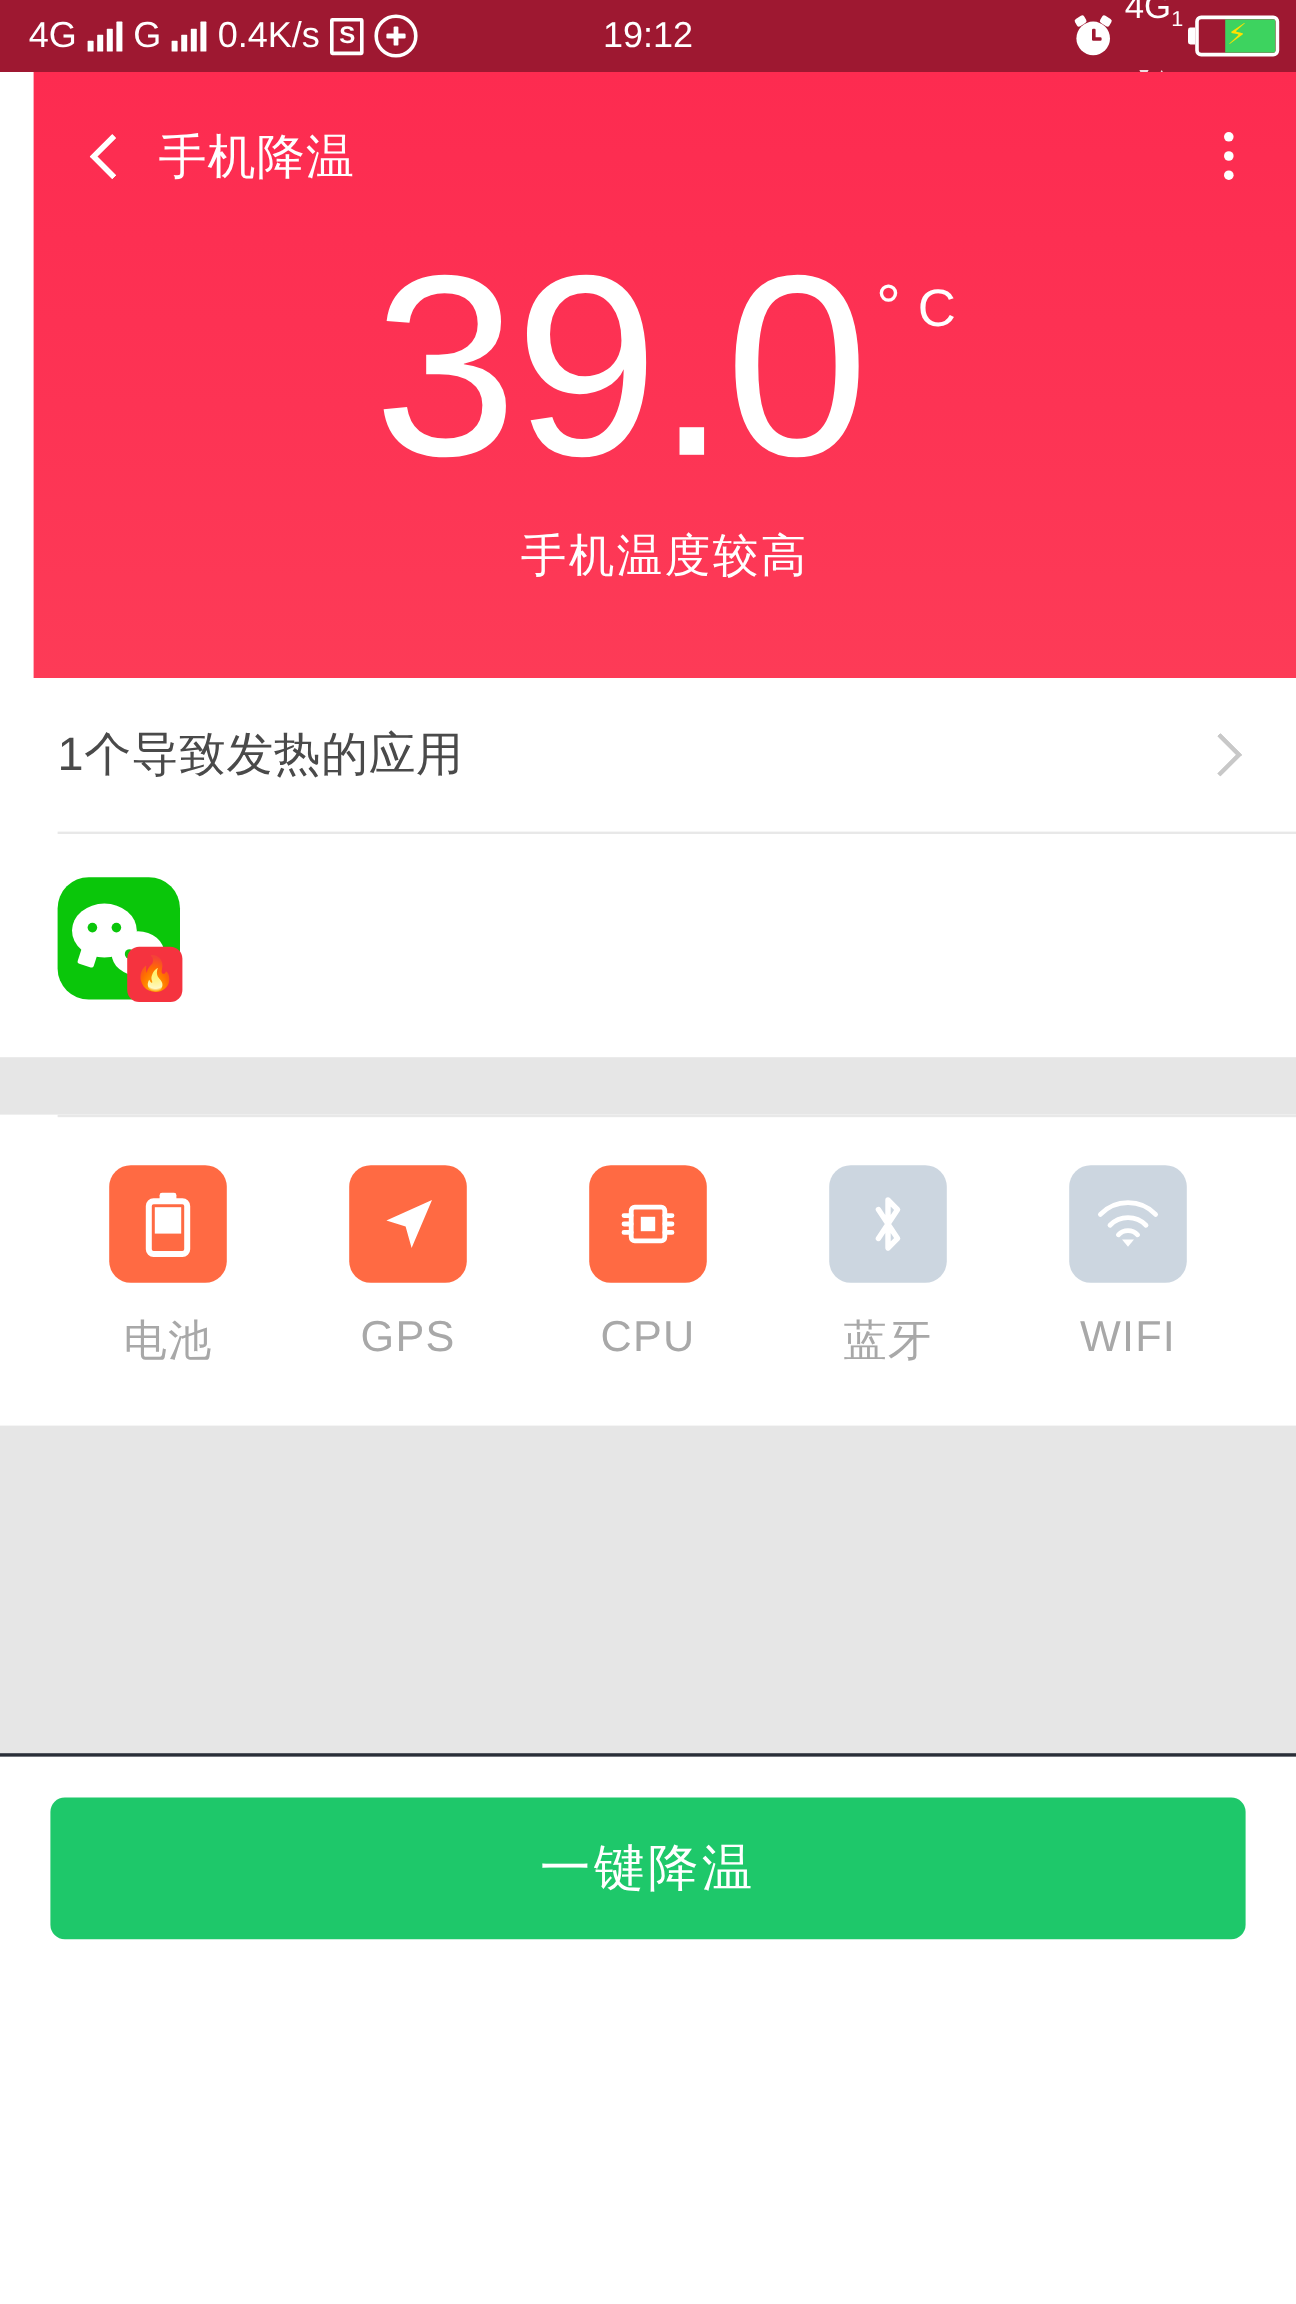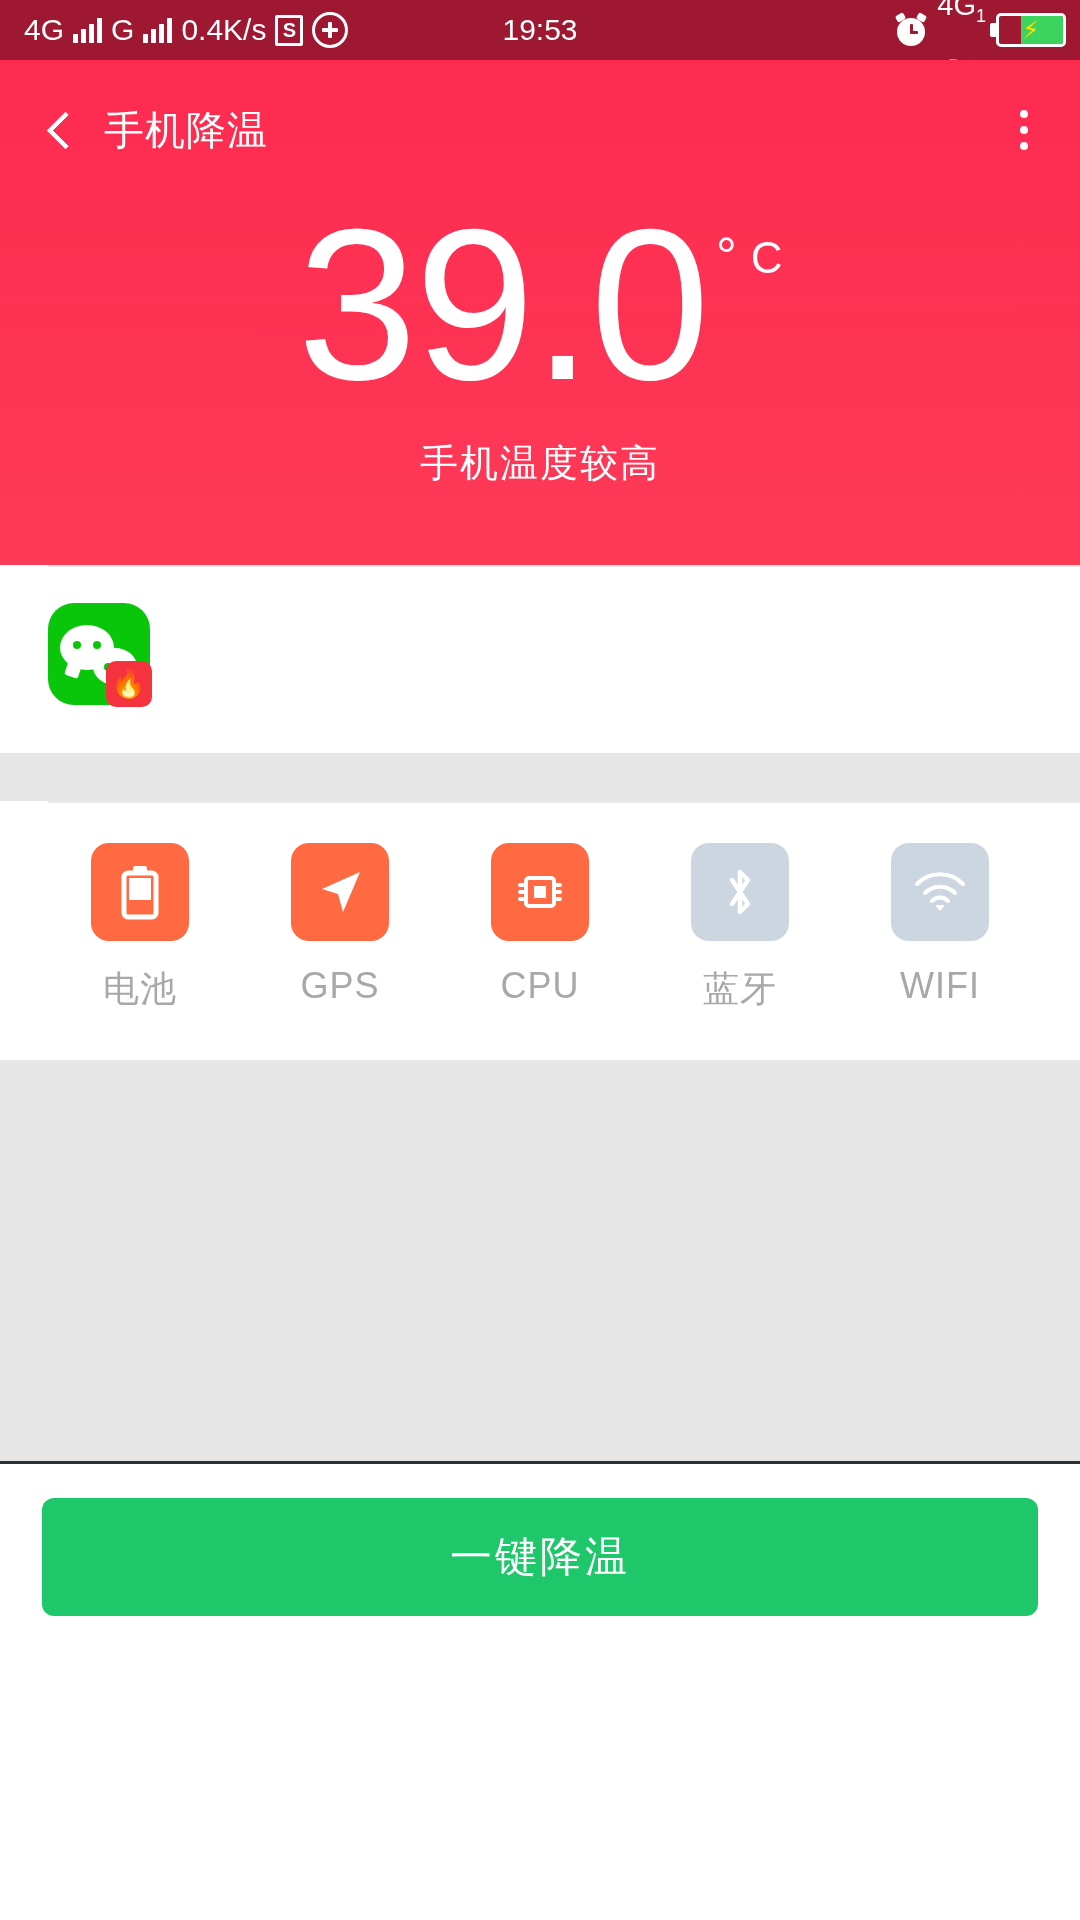--- a/index.html
+++ b/index.html
@@ -65,21 +65,21 @@
     position:absolute; inset:0; border:3px solid #fff; border-radius:5px; overflow:hidden;
     display:flex; align-items:center; justify-content:flex-end;
   }
   .batt .fill { background:#3dd35f; height:100%; width:66%; }
   .batt .tip { position:absolute; left:-6px; top:10px; width:6px; height:14px; background:#fff; border-radius:2px 0 0 2px; }
   .batt .bolt { position:absolute; left:50%; top:50%; transform:translate(-50%,-50%); color:#ffe100; font-size:24px; line-height:1; }
 
   
   .hero {
     background:linear-gradient(180deg,#fd2b50 0%,#fd3354 55%,#fd3b57 100%);
-    color:#fff; flex-shrink:0; height:505px; position:relative;
+    color:#fff; flex-shrink:0; height:505px; position:relative;margin-left:28px;
   }
   .appbar { height:140px; display:flex; align-items:center; padding:0 34px 0 40px; }
   .back-chevron {
     width:40px; height:40px; position:relative; cursor:pointer; flex-shrink:0;
   }
   .back-chevron:before {
     content:""; position:absolute; left:12px; top:7px;
     width:22px; height:22px; border-left:5px solid #fff; border-bottom:5px solid #fff;
     transform:rotate(45deg); border-radius:1px;
   }
@@ -173,21 +173,21 @@
       <span class="bars">
           <i></i>
           <i></i>
           <i></i>
           <i></i>
         </span>
       <span class="sb-text">0.4K/s</span>
       <span class="sb-box">S</span>
       <span class="sb-plus"></span>
     </div>
-    <div class="sb-clock-time">19:53</div>
+    <div class="sb-clock-time">19:12</div>
     <div class="sb-right">
       <span class="alarm">
         <i class="ear earL"></i>
           <i class="ear earR"></i>
         <i class="face"></i>
           <i class="hand h1"></i>
           <i class="hand h2"></i>
       </span>
       <span class="sb-4g-wrap">
         <span class="sb-4g"><span>4G</span><sub>1</sub></span>
@@ -219,20 +219,24 @@
         <div class="temp-unit">
           <span class="temp-deg">°</span>
           <span class="temp-c">C</span>
         </div>
       </div>
       <div class="temp-status">手机温度较高</div>
     </div>
   </div>
 
   <div class="card">
+    <div class="row-head">
+      <span class="label">1个导致发热的应用</span>
+      <span class="row-chevron"></span>
+    </div>
     <div class="divider"></div>
     <div class="app-list">
       <div class="app-icon-wrap">
         <div class="wechat">
           <span class="bub big"></span>
           <span class="bub small"></span>
           <span class="dot-eye" style="left:25px;top:38px;"></span>
           <span class="dot-eye" style="left:45px;top:38px;"></span>
           <span class="dot-eye" style="left:56px;top:60px;"></span>
           <span class="dot-eye" style="left:74px;top:60px;"></span>

